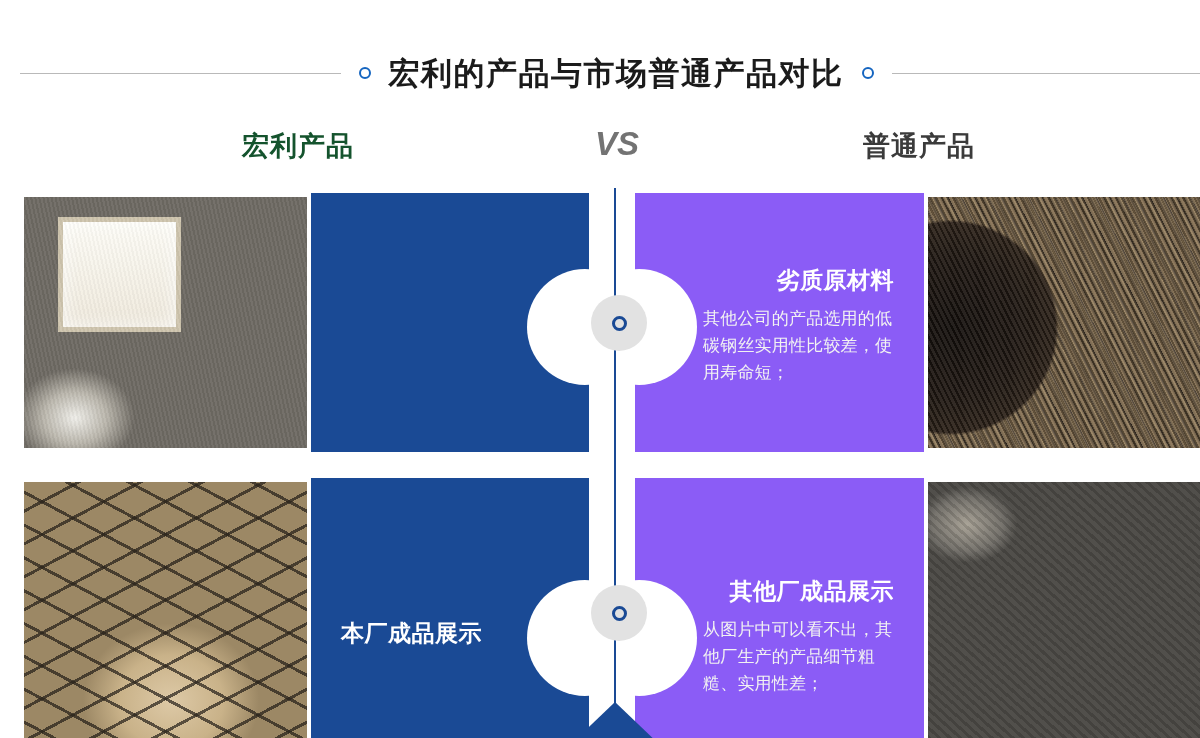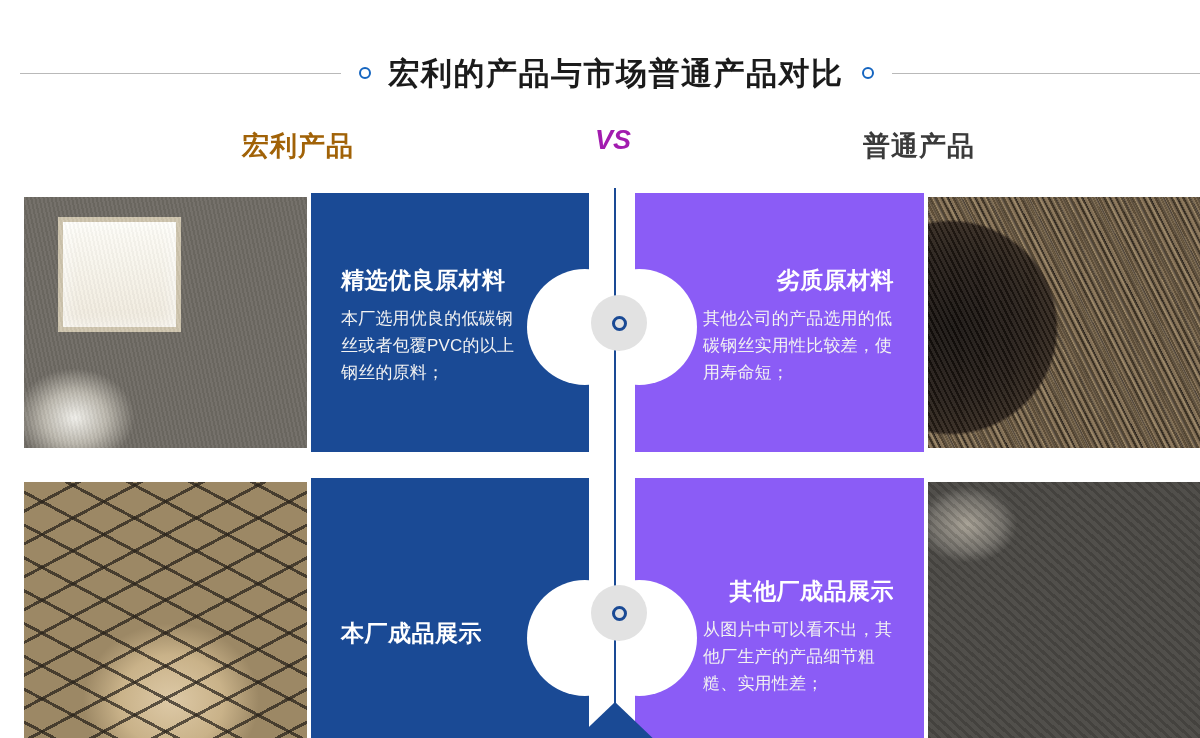--- a/index.html
+++ b/index.html
@@ -26,25 +26,25 @@
     flex: 0 0 auto;
     font-size: 31px; font-weight: bold; color: #1b1b1b;
     letter-spacing: 1.5px; line-height: 1;
     white-space: nowrap;
   }
 
   
   .head-row { position: absolute; left: 0; top: 108px; width: 1200px; height: 56px; }
   .head-left {
     position: absolute; left: 222px; top: 0;
-    font-size: 27px; font-weight: bold; color: #a16207; letter-spacing: 1px;
+    font-size: 27px; font-weight: bold; color: #14532d; letter-spacing: 1px;
   }
   .head-vs {
     position: absolute; left: 575px; top: -3px;
-    font-size: 27px; font-weight: bold; color: #a21caf; font-style: italic;
+    font-size: 33px; font-weight: bold; color: #737373; font-style: italic;
     letter-spacing: 0px;
   }
   .head-right {
     position: absolute; left: 843px; top: 0;
     font-size: 27px; font-weight: bold; color: #3b3b3b; letter-spacing: 1px;
   }
 
   
   .row { position: absolute; left: 0; width: 1200px; }
   .row-1 { top: 173px; height: 259px; }
@@ -202,24 +202,20 @@
     <div class="head-vs">VS</div>
     <div class="head-right">普通产品</div>
   </div>
 
   <div class="row row-1">
     <div class="photo photo-left">
       <div class="tex tex-coils"></div>
     </div>
 
     <div class="panel panel-left">
-      <div class="ptext">
-        <div class="p-title">精选优良原材料</div>
-        <div class="p-body">本厂选用优良的低碳钢丝或者包覆PVC的以上钢丝的原料；</div>
-      </div>
       <div class="notch notch-l"></div>
     </div>
 
     <div class="panel panel-right">
       <div class="notch notch-r"></div>
       <div class="ptext">
         <div class="p-title">劣质原材料</div>
         <div class="p-body">其他公司的产品选用的低碳钢丝实用性比较差，使用寿命短；</div>
       </div>
     </div>

